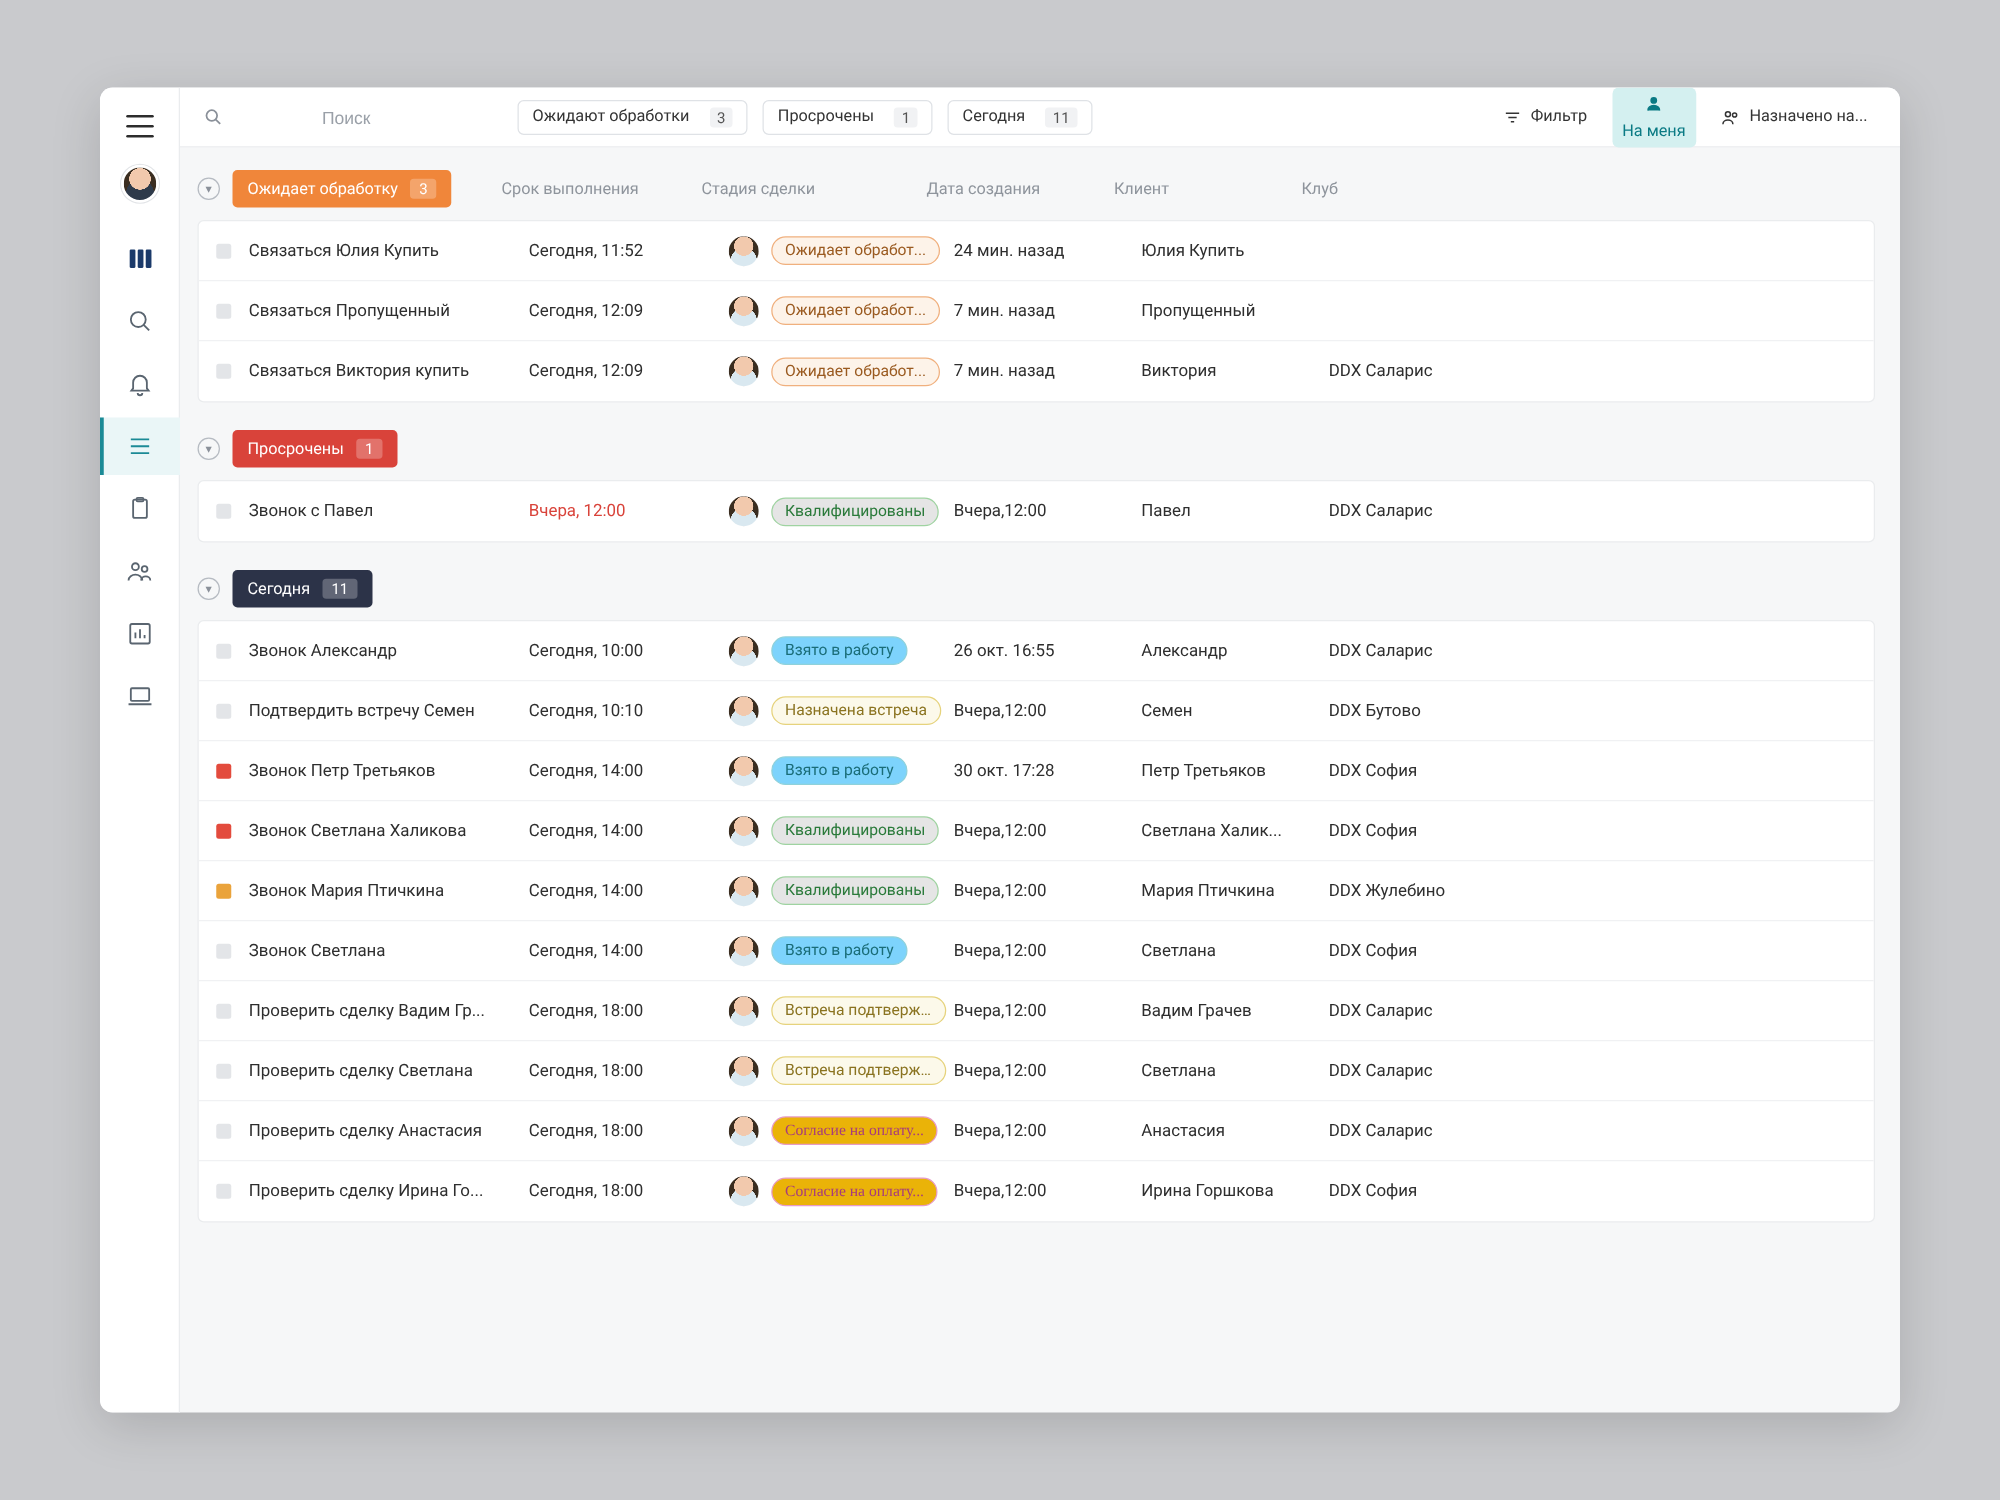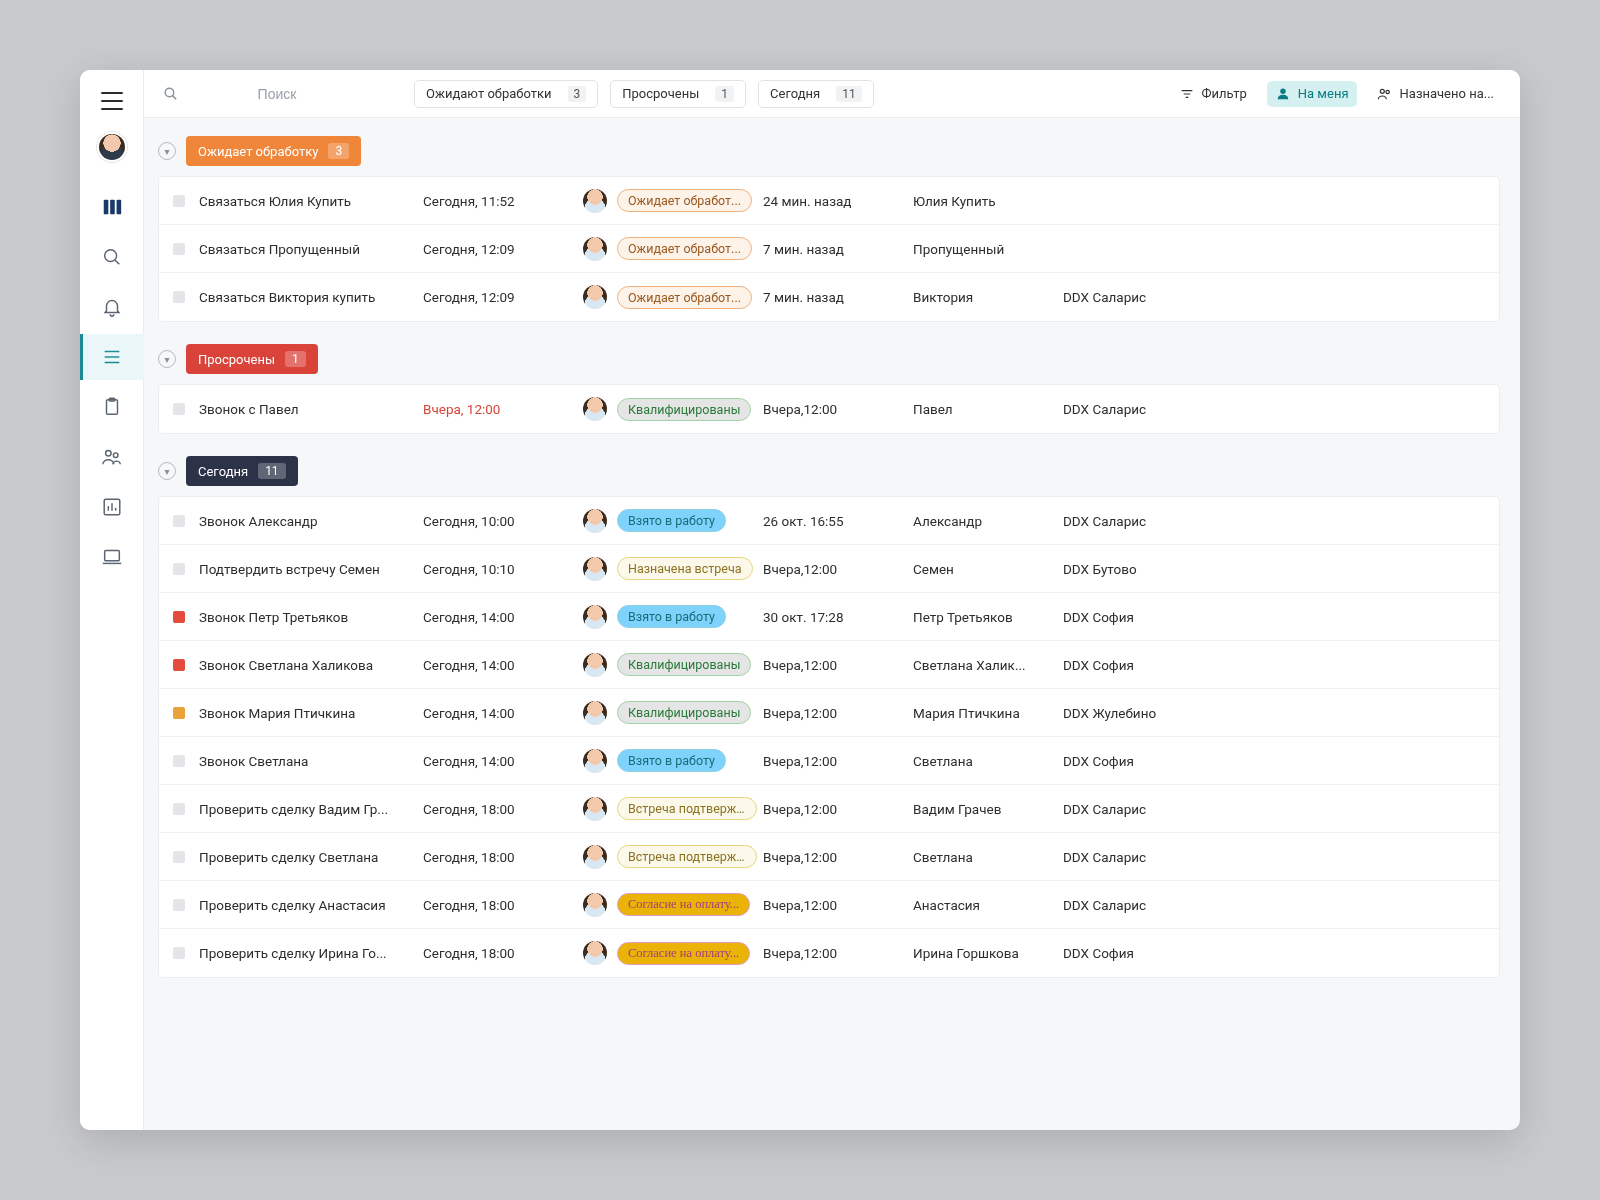--- a/index.html
+++ b/index.html
@@ -83,21 +83,21 @@
 .search input{border:none;outline:none;font-size:14px;color:#333;background:transparent;width:180px;text-align:center;}
 .search input::placeholder{color:#9aa0a8;}
 .chip{
   border:1px solid #dfe2e6;border-radius:5px;padding:5px 11px;
   display:flex;align-items:center;gap:16px;font-size:13px;color:#333;cursor:pointer;
 }
 .chip .count{background:#f1f2f4;color:#555;border-radius:3px;padding:1px 6px;font-size:12px;}
 .toolbar-spacer{flex:1;}
 .tbtn{display:flex;align-items:center;gap:7px;color:#333;font-size:13px;cursor:pointer;padding:5px 8px;border-radius:5px;}
 .tbtn svg{width:16px;height:16px;stroke:#333;fill:none;stroke-width:1.8;}
-.tbtn.active{background:#d4f0f0;color:#0a7a84;}
+.tbtn.active{background:#d4f0f0;color:#0a7a84;flex-direction:column;}
 .tbtn.active svg{stroke:#0a7a84;fill:#0a7a84;}
 
 .content{flex:1;overflow:auto;padding:18px 20px 30px 14px;}
 .group{margin-bottom:22px;}
 .group-head{display:flex;align-items:center;gap:10px;margin-bottom:0;}
 .collapse-btn{width:18px;height:18px;border:1.4px solid #b6bbc2;border-radius:50%;display:flex;align-items:center;justify-content:center;cursor:pointer;color:#8a9099;font-size:10px;}
 .group-badge{
   display:inline-flex;align-items:center;gap:10px;
   padding:7px 12px;border-radius:4px;color:#fff;font-size:13px;
 }
@@ -267,20 +267,27 @@
 
     <div class="content">
 
       <div class="group">
         <div class="group-head inline">
           <div class="collapse-btn">▾</div>
           <div class="group-badge g-orange">
             <span>Ожидает обработку</span>
             <span class="gcount">3</span>
           </div>
+          <div class="thead" style="margin-left:30px;">
+            <div class="col-due">Срок выполнения</div>
+            <div class="col-stage">Стадия сделки</div>
+            <div class="col-created">Дата создания</div>
+            <div class="col-client">Клиент</div>
+            <div class="col-club">Клуб</div>
+          </div>
         </div>
         <div class="rows" id="rows-g1">
             <div class="row">
               <div class="sq"></div>
               <div class="task">Связаться Юлия Купить</div>
               <div class="due">Сегодня, 11:52</div>
               <div class="stage-wrap">
                 <div class="avatar-tiny"></div>
                 <div class="stage-pill p-orange">Ожидает обработ...</div>
               </div>

